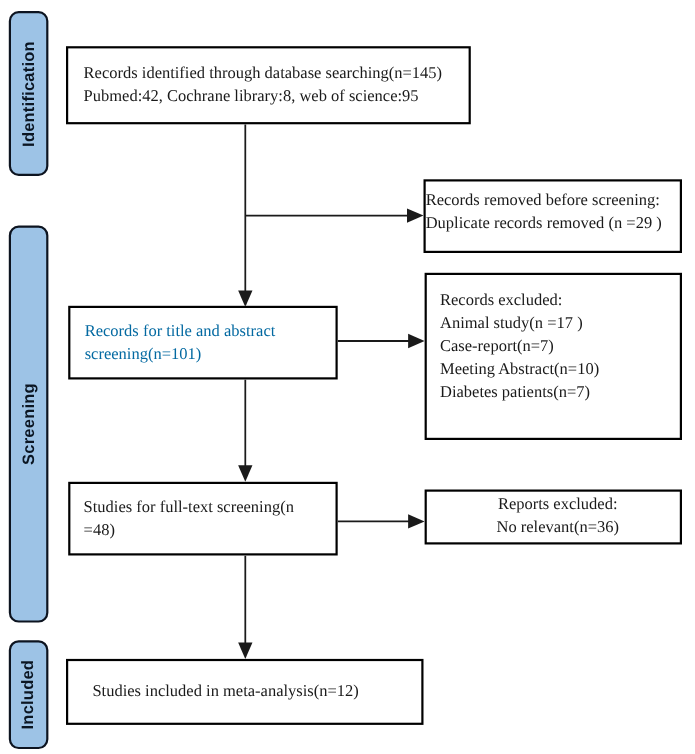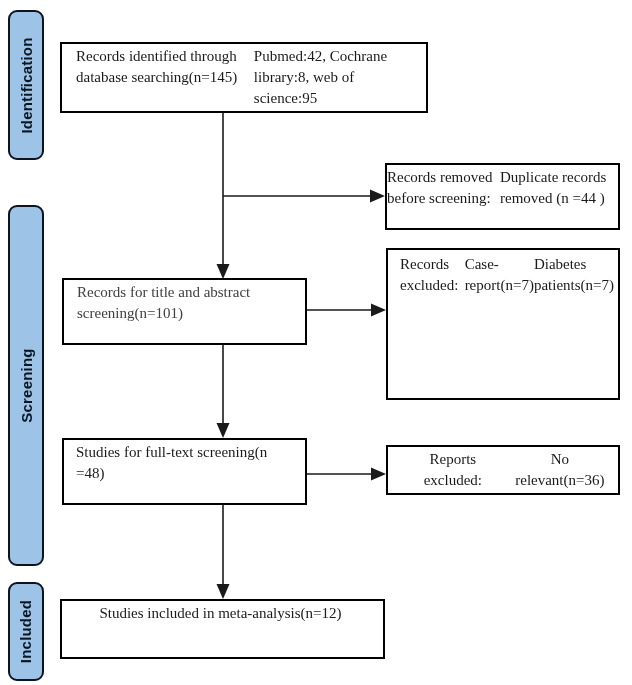--- a/index.html
+++ b/index.html
@@ -36,31 +36,31 @@
   }
   #stage-identification{left:8px;top:10px;height:150px;}
   #stage-screening{left:8px;top:205px;height:361px;}
   #stage-included{left:8px;top:582px;height:99px;}
   
   .box{
     position:absolute;
     background:#ffffff;
     border:2px solid #000000;
     box-sizing:border-box;
-    display:flex;flex-direction:row;justify-content:center;
+    display:flex;flex-direction:column;justify-content:center;
     font-size:15px;
   }
   .box .line{line-height:21px;}
   #box-records-identified{left:60px;top:42px;width:368px;height:71px;padding:2px 6px 2px 14px;}
   #box-records-removed{left:385px;top:163px;width:235px;height:67px;padding:2px 4px 10px 0;}
   #box-title-abstract{left:62px;top:278px;width:245px;height:67px;padding:2px 8px 2px 13px;}
   #box-records-excluded{left:386px;top:248px;width:234px;height:152px;padding:4px 4px 22px 12px;font-family:Liberation Serif, serif;}
   #box-full-text{left:62px;top:438px;width:245px;height:67px;padding:2px 8px 2px 13px;}
   #box-reports-excluded{left:386px;top:445px;width:234px;height:50px;padding:2px 4px 2px 12px;text-align:center;}
-  #box-included{left:60px;top:599px;width:325px;height:60px;padding:2px 8px 2px 4px;}
+  #box-included{left:60px;top:599px;width:325px;height:60px;padding:2px 8px 2px 22px;}
 </style>
 </head>
 <body>
 
 <div class="canvas">
 
   <svg class="connectors" viewBox="0 0 632 685" xmlns="http://www.w3.org/2000/svg">
 
     <line x1="223" y1="113" x2="223" y2="266" stroke="#1a1a1a" stroke-width="1.6"></line>
     <polygon points="223,279 216.5,264 229.5,264" fill="#1a1a1a"></polygon>
@@ -91,30 +91,32 @@
     <span>Included</span>
   </div>
 
   <div class="box" id="box-records-identified" style="border-color: rgb(0, 0, 0); color: rgb(26, 26, 26);">
     <div class="line">Records identified through database searching(n=145)</div>
     <div class="line">Pubmed:42, Cochrane library:8, web of science:95</div>
   </div>
 
   <div class="box" id="box-records-removed" style="border-color: rgb(0, 0, 0); color: rgb(26, 26, 26);">
     <div class="line">Records removed before screening:</div>
-    <div class="line">Duplicate records removed  (n =44 )</div>
+    <div class="line">Duplicate records removed  (n =29 )</div>
   </div>
 
-  <div class="box" id="box-title-abstract" style="border-color: rgb(0, 0, 0); color: #404040;">
+  <div class="box" id="box-title-abstract" style="border-color: rgb(0, 0, 0); color: #0369a1;">
     <div class="line">Records for title and abstract screening(n=101)</div>
   </div>
 
   <div class="box" id="box-records-excluded" style="border-color: rgb(0, 0, 0); color: rgb(26, 26, 26);">
     <div class="line">Records excluded:</div>
+    <div class="line">Animal study(n =17 )</div>
     <div class="line">Case-report(n=7)</div>
+    <div class="line">Meeting Abstract(n=10)</div>
     <div class="line">Diabetes patients(n=7)</div>
   </div>
 
   <div class="box" id="box-full-text" style="border-color: rgb(0, 0, 0); color: rgb(26, 26, 26); padding-left: 12px;">
     <div class="line">Studies for full-text screening(n =48)</div>
   </div>
 
   <div class="box" id="box-reports-excluded" style="border-color: rgb(0, 0, 0); color: rgb(26, 26, 26);">
     <div class="line">Reports excluded:</div>
     <div class="line">No relevant(n=36)</div>

